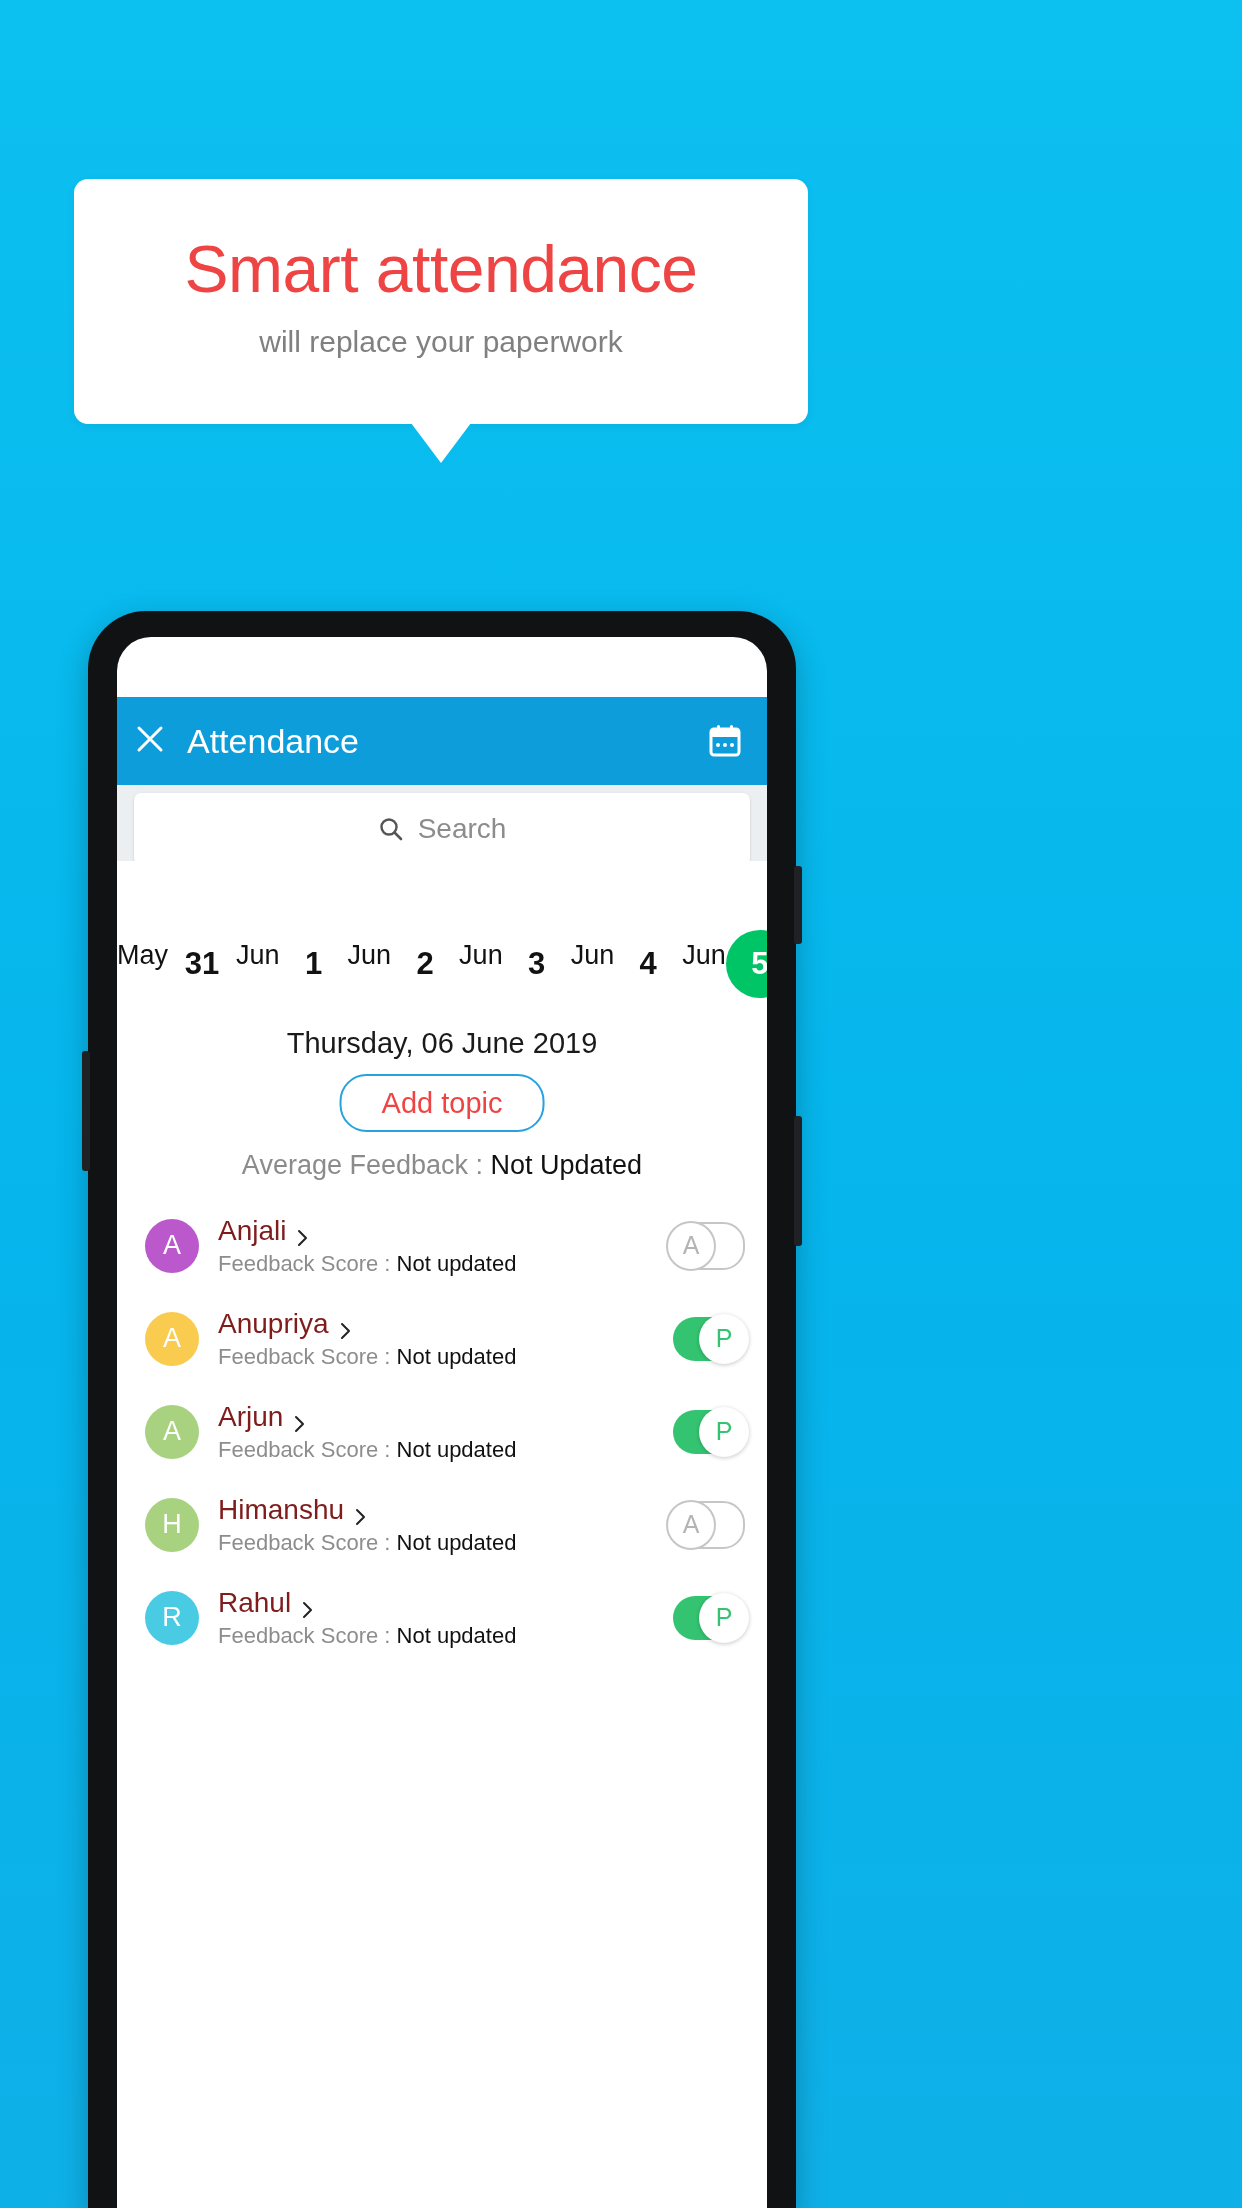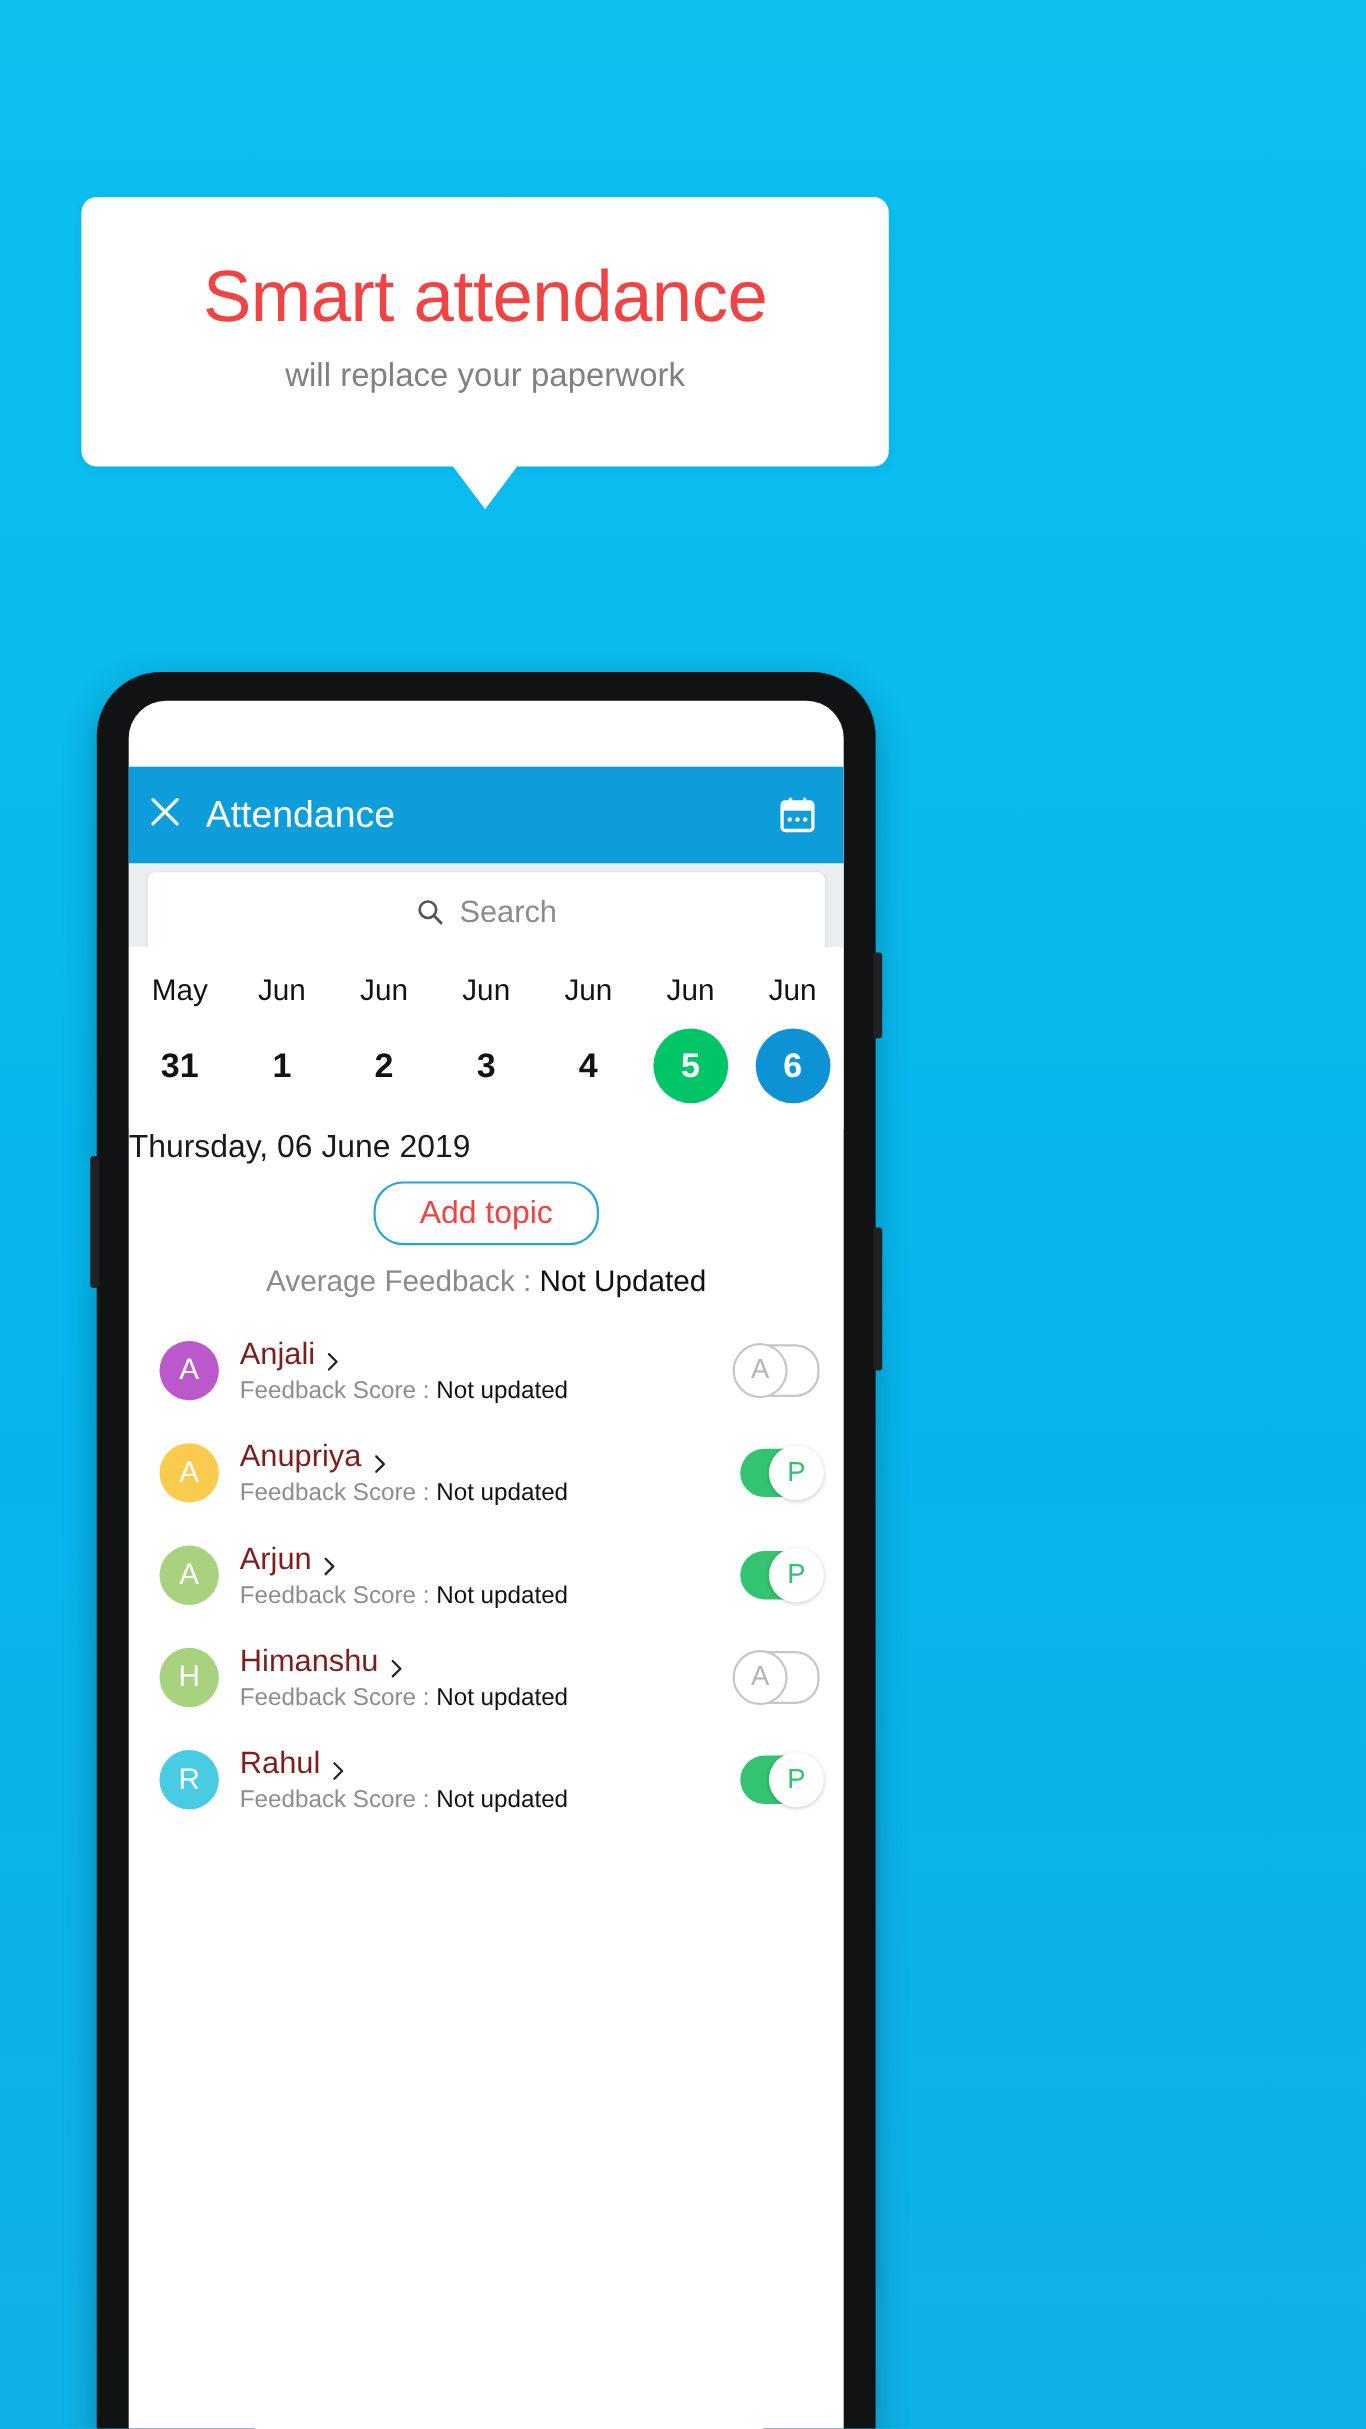--- a/index.html
+++ b/index.html
@@ -88,32 +88,32 @@
   .searchbox{
     position:absolute;left:17px;top:8px;width:616px;height:72px;background:#fff;
     border-radius:7px;box-shadow:0 1px 3px rgba(0,0,0,.14);
     display:flex;align-items:center;justify-content:center;gap:14px;
   }
   .searchbox .sicon{width:26px;height:26px;}
   .searchbox .sph{color:#8c8c8c;font-size:28px;}
 
   
   .dates{position:absolute;left:0;top:224px;width:650px;height:165px;background:#fff;display:flex;}
-  .datecell{flex:1;display:flex;flex-direction:column;align-items:center;padding-top:22px;}
+  .datecell{flex:1;display:flex;flex-direction:row;align-items:center;padding-top:22px;}
   .datecell .mon{font-size:27px;color:#121212;line-height:34px;}
   .datecell .num{
     margin-top:18px;width:68px;height:68px;border-radius:50%;
     display:flex;align-items:center;justify-content:center;
     font-size:31px;font-weight:700;color:#121212;
   }
   .datecell .num.green{background:#00c566;color:#fff;}
   .datecell .num.blue{background:#0d92d6;color:#fff;}
 
   
-  .fulldate{position:absolute;left:0;top:390px;width:650px;font-size:29px;color:#1a1a1a;}
+  .fulldate{position:absolute;left:0;top:390px;width:650px;text-align:center;font-size:29px;color:#1a1a1a;}
   .addtopic{
     position:absolute;left:50%;top:437px;transform:translateX(-50%);
     height:54px;padding:0 40px;border:2px solid #28a2df;border-radius:27px;
     display:flex;align-items:center;justify-content:center;
     color:#ef4444;font-size:29px;background:#fff;
   }
   .avgfeed{position:absolute;left:0;top:513px;width:650px;text-align:center;font-size:27px;}
   .avgfeed .lbl{color:#8b8b8b;}
   .avgfeed .val{color:#111;}
 

